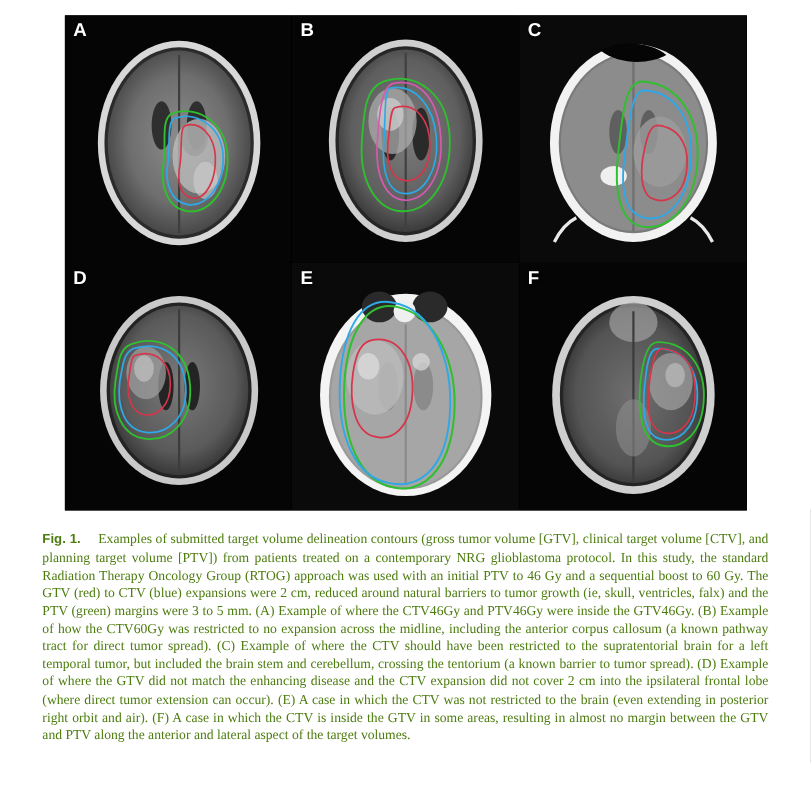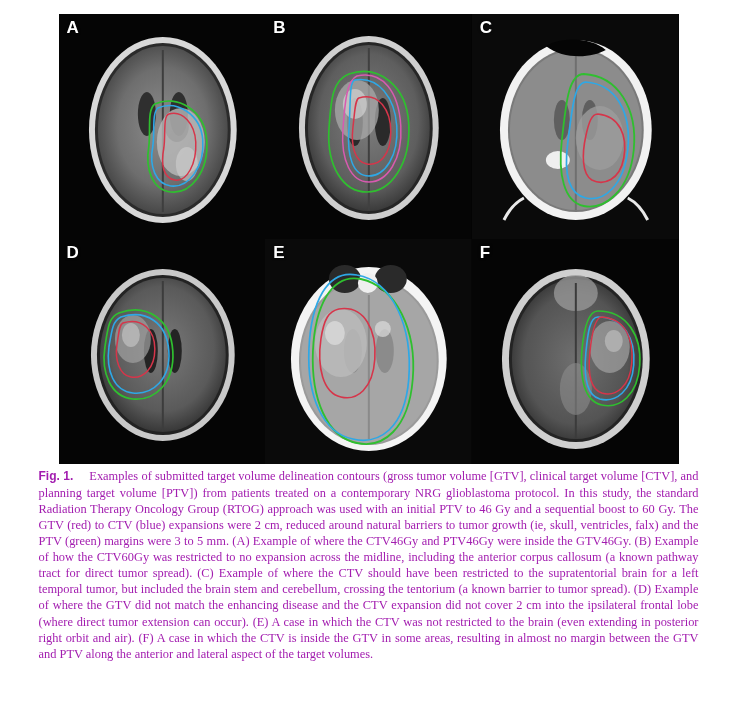--- a/index.html
+++ b/index.html
@@ -51,25 +51,25 @@
   }
   .brain-svg {
     position: absolute;
     inset: 0;
     width: 100%;
     height: 100%;
     display: block;
   }
   .caption {
     width: 660px;
-    margin: 4px auto 0 auto;
+    margin: 18px auto 0 auto;
     font-size: 12.4px;
     line-height: 1.30;
     text-align: justify;
-    color: #a21caf;
+    color: #4d7c0f;
   }
   .caption .fig-num {
     font-family: "Liberation Sans", sans-serif;
     font-weight: bold;
     font-size: 12px;
   }
   .caption .cap-body {
     font-family: "Liberation Serif", serif;
   }
   .cap-indent { display: inline-block; width: 16px; }

